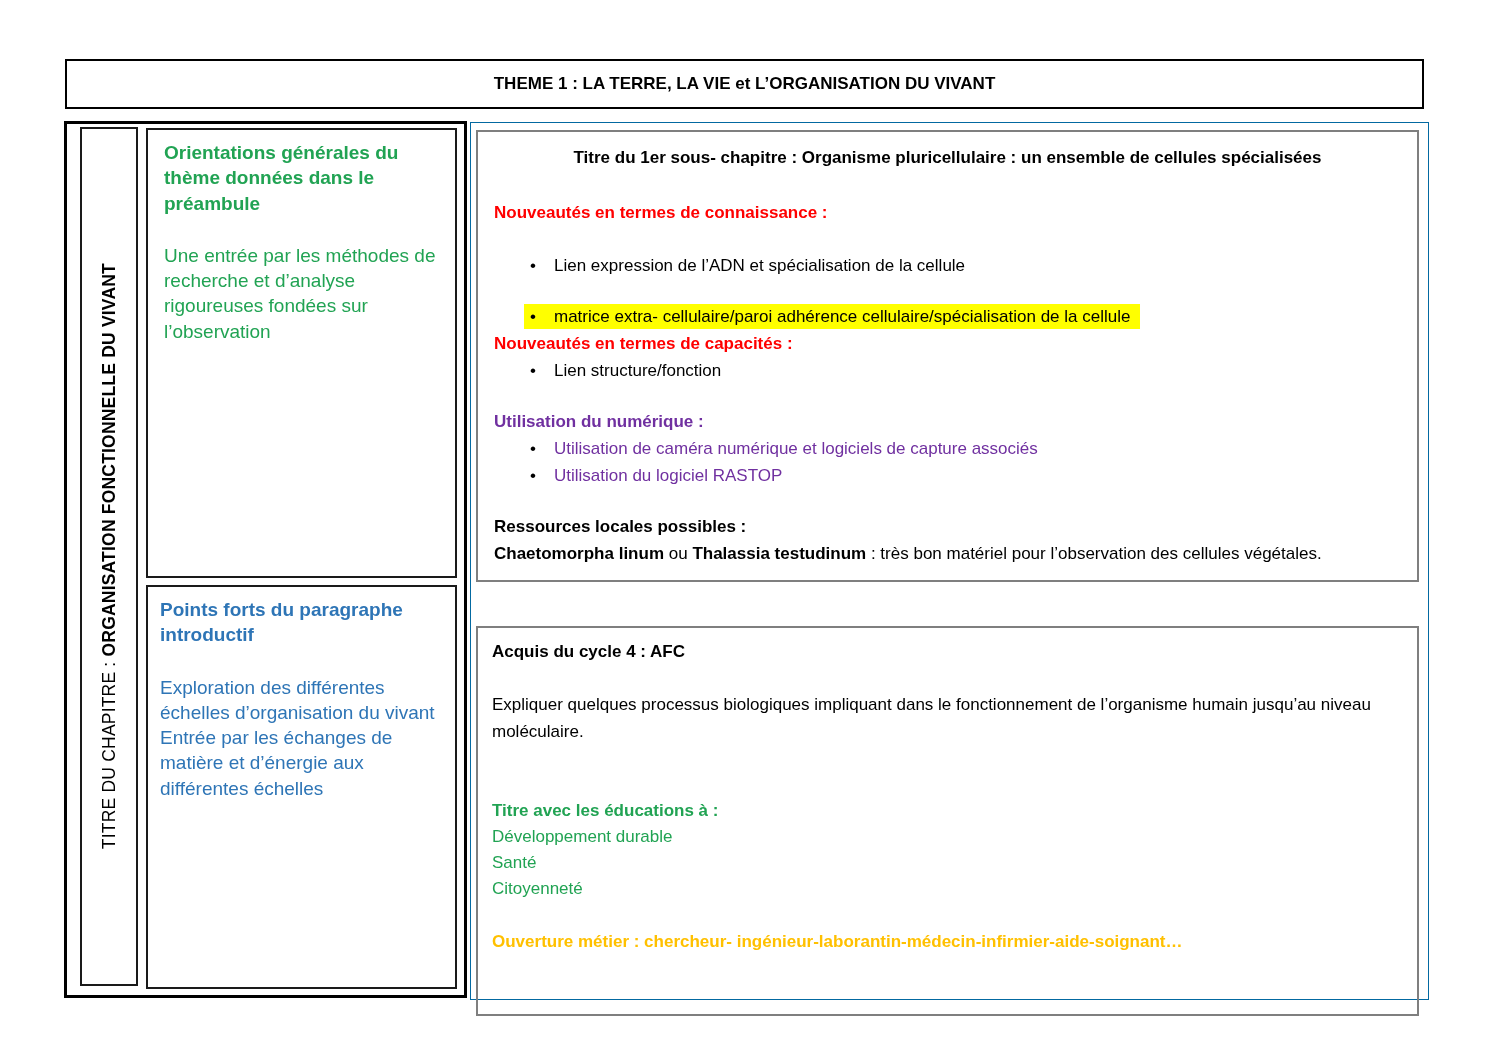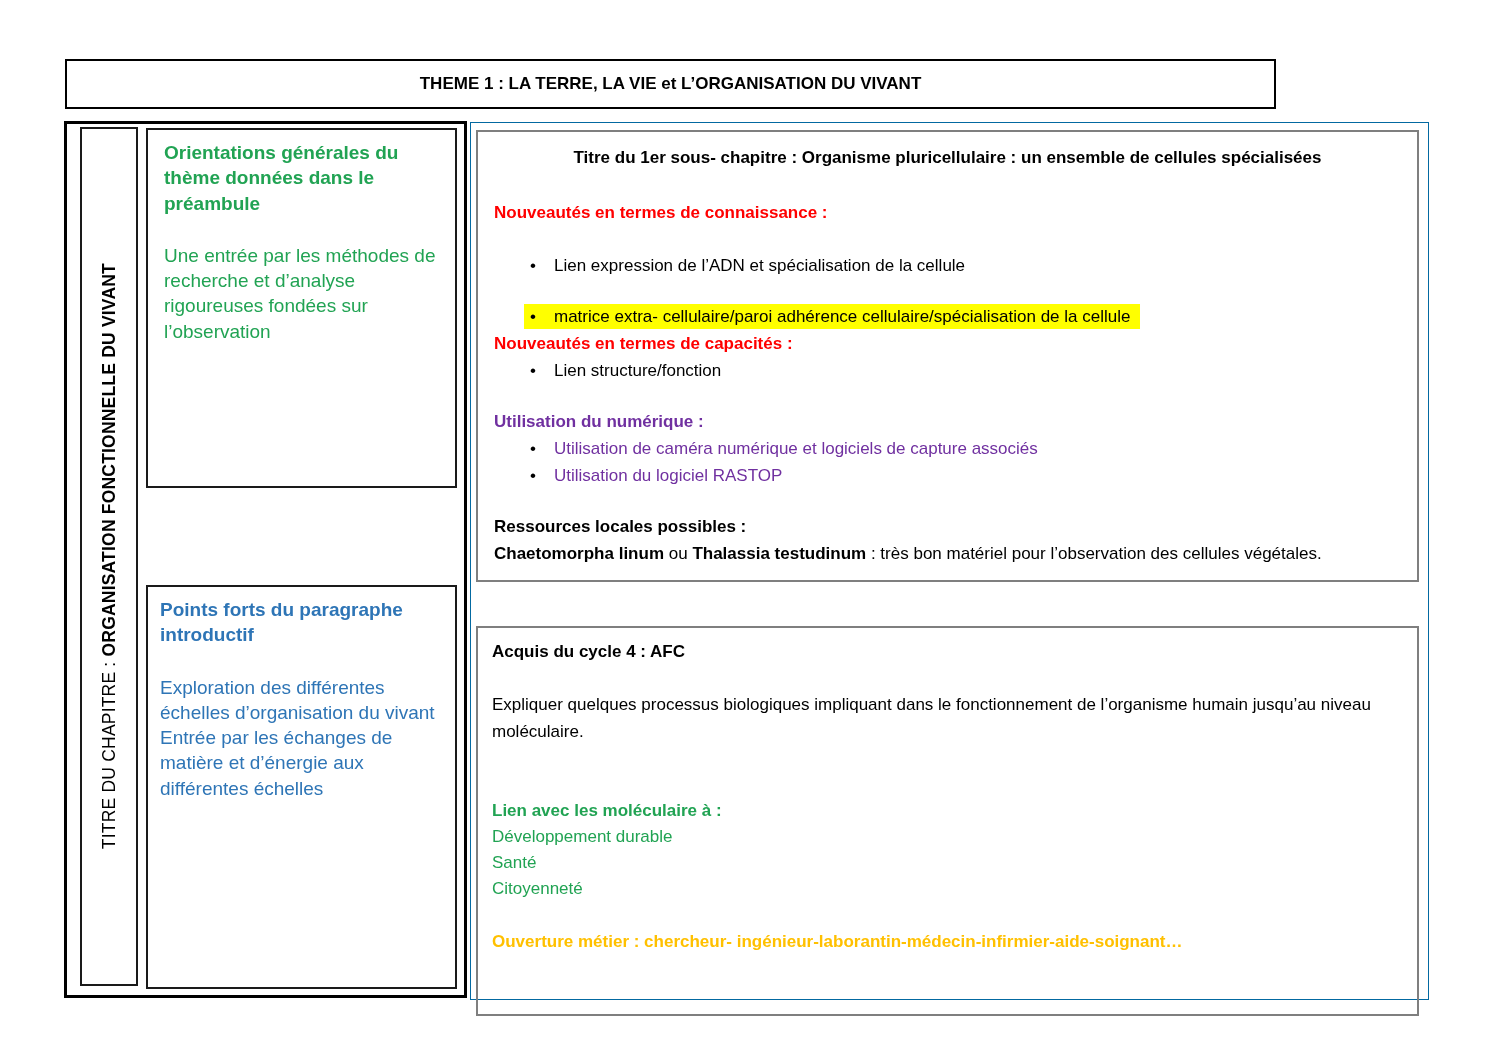--- a/index.html
+++ b/index.html
@@ -1,35 +1,35 @@
 <!DOCTYPE html>
 <html><head>
 <meta charset="utf-8">
 <style>
   * { margin:0; padding:0; box-sizing:border-box; }
   html,body { width:1497px; height:1058px; background:#ffffff;
     font-family:"Liberation Sans", sans-serif; color:#000; }
   .abs { position:absolute; }
 
   
-  #title-box { left:65px; top:59px; width:1211px; height:50px;
+  #title-box { left:65px; top:59px; width:1359px; height:50px;
     border:2px solid #000; display:flex; align-items:center; justify-content:center;
     font-weight:bold; font-size:17px; }
 
   
   #left-container { left:64px; top:121px; width:403px; height:877px; border:3px solid #000; }
   #vertical-box { left:13px; top:3px; width:58px; height:859px; border:2px solid #1a1a1a;
     display:flex; align-items:center; justify-content:center; }
   #vertical-text { writing-mode:vertical-rl; transform:rotate(180deg); white-space:nowrap;
     font-size:17.5px; letter-spacing:0.2px; }
   #vertical-text .b { font-weight:bold; }
 
   .mid-box { left:79px; width:311px; border:2px solid #1a1a1a; padding:10px 12px;
     font-size:19px; line-height:1.33; }
-  #box-orientations { top:4px; height:360px; color:#21A353;padding-left:16px; }
+  #box-orientations { top:4px; height:450px; color:#21A353;padding-left:16px; }
   #box-points { top:461px; height:404px; color:#2E75B6; }
   .mid-box .hd { font-weight:bold; margin-bottom:27px; }
 
   
   #right-container { left:470px; top:122px; width:959px; height:878px; border:1px solid #0369a1; }
   .inner-box { left:5px; width:943px; border:2px solid #7f7f7f; font-size:17px; line-height:27px; }
   #inner-top { top:7px; height:452px; padding:12px 16px; }
   #inner-bottom { top:467px; height:390px; padding:10px 14px;margin-top:36px; }
 
   .sc-title { text-align:center; font-weight:bold; margin-bottom:28px; }
@@ -114,21 +114,21 @@
       <span class="bold">Chaetomorpha linum</span><span> ou </span><span class="bold">Thalassia testudinum</span><span> : très bon matériel pour l’observation des cellules végétales.</span>
     </div>
 
   </div>
 
   <div id="inner-bottom" class="abs inner-box">
 
     <div class="bold" id="acquis-heading">Acquis du cycle 4 : AFC</div>
     <div id="acquis-body">Expliquer quelques processus biologiques impliquant dans le fonctionnement de l’organisme humain jusqu’au niveau moléculaire.</div>
 
-    <div class="h-green">Lien avec les moléculaire à :</div>
+    <div class="h-green">Titre avec les éducations à :</div>
     <div class="green-line">Développement durable</div>
     <div class="green-line">Santé</div>
     <div class="green-line">Citoyenneté</div>
 
     <div id="ouverture">Ouverture métier : chercheur- ingénieur-laborantin-médecin-infirmier-aide-soignant…</div>
 
   </div>
 
 </div>
 

